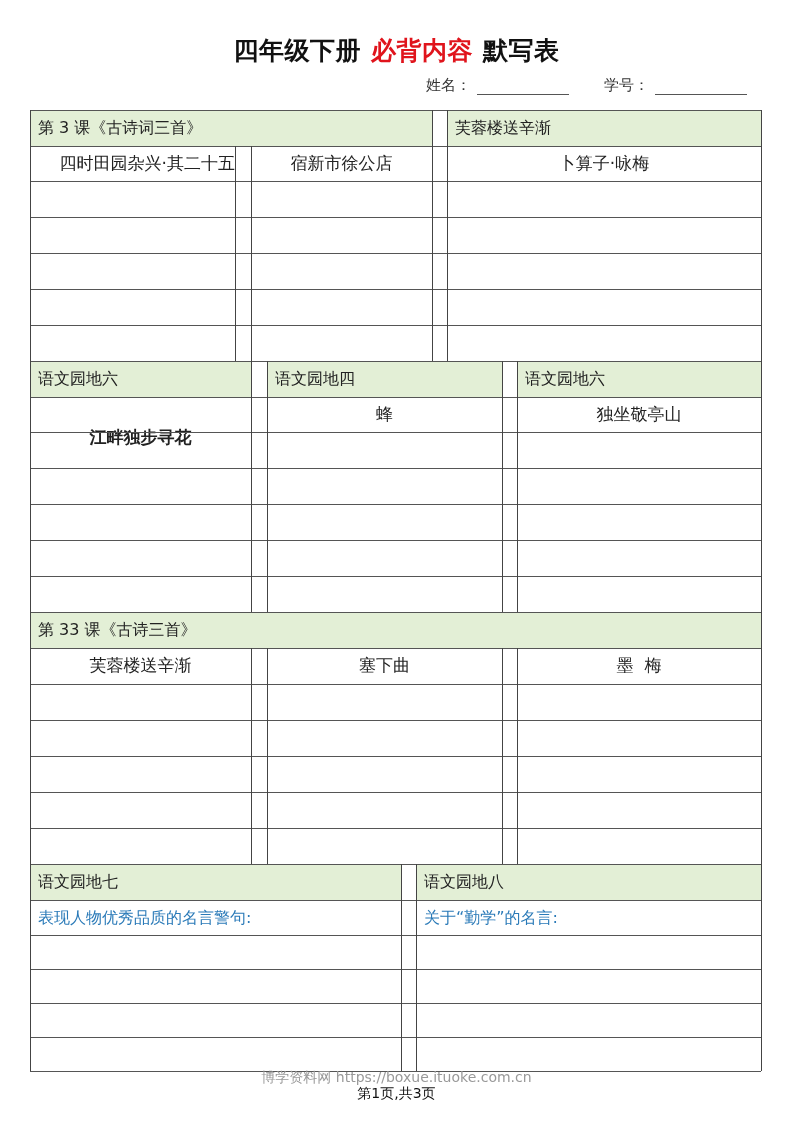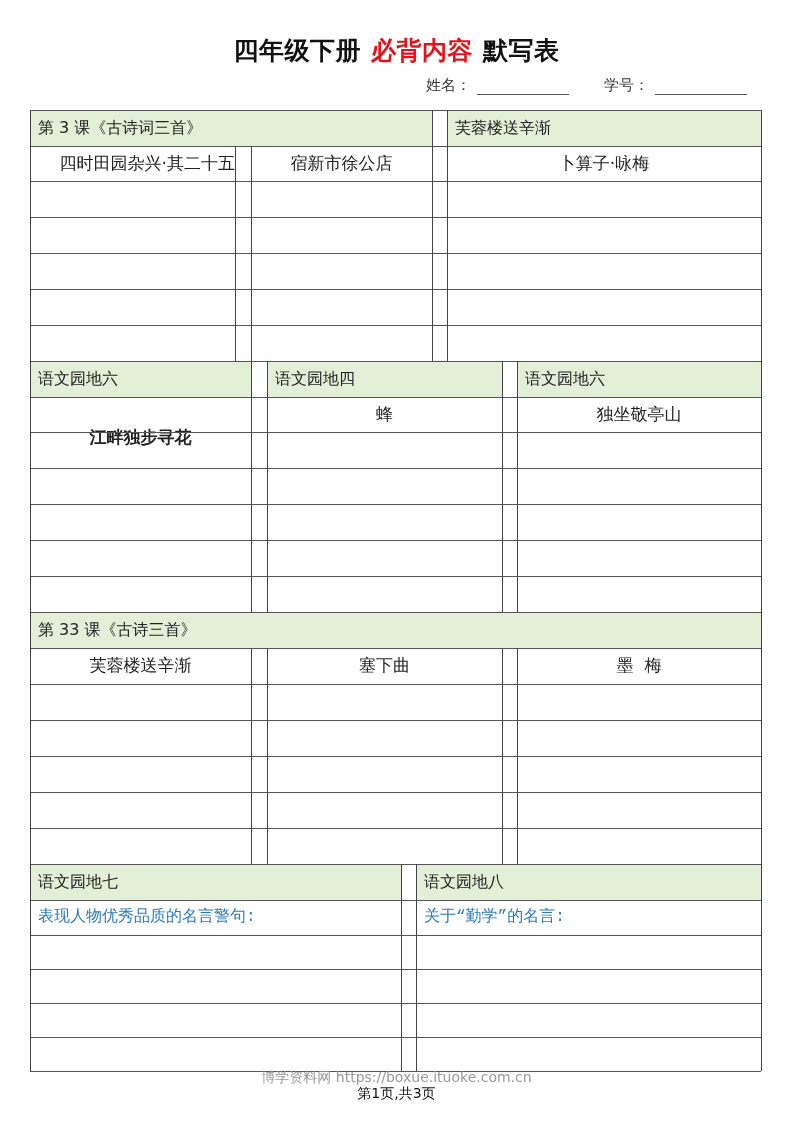--- a/index.html
+++ b/index.html
@@ -10,21 +10,21 @@
   .title .red { color:#e0141c; margin:0 10px; }
   .meta { position:absolute; top:76px; font-family:"DejaVu Serif","Liberation Serif",serif;
           font-size:15px; color:#333; }
   .meta .line { display:inline-block; border-bottom:1px solid #555; height:14px; vertical-align:bottom; margin-left:6px; }
   .hline { position:absolute; height:0; border-top:1.5px solid #555; }
   .vline { position:absolute; width:0; border-left:1.5px solid #444; }
   .hdr { position:absolute; background:#e3efd6; }
   .hdr-text { position:absolute; font-size:16px; color:#222; line-height:36px; white-space:nowrap; }
   .poem { position:absolute; font-size:17px; color:#222; line-height:35px; text-align:center; white-space:nowrap; }
   .poem.left { text-align:right; }
-  .blue { position:absolute; font-size:16px; color:#2a7ab8; line-height:35px; white-space:nowrap;font-family:Liberation Mono, monospace; }
+  .blue { position:absolute; font-size:16px; color:#2a7ab8; line-height:35px; white-space:nowrap; }
   .row-cell { position:absolute; }
   .footer-wm { position:absolute; top:1069px; left:0; width:793px; text-align:center;
                font-size:14px; color:#999; }
   .footer-pg { position:absolute; top:1085px; left:0; width:793px; text-align:center;
                font-size:14px; color:#111; }
 </style>
 </head>
 <body>
 
 <div class="title">

